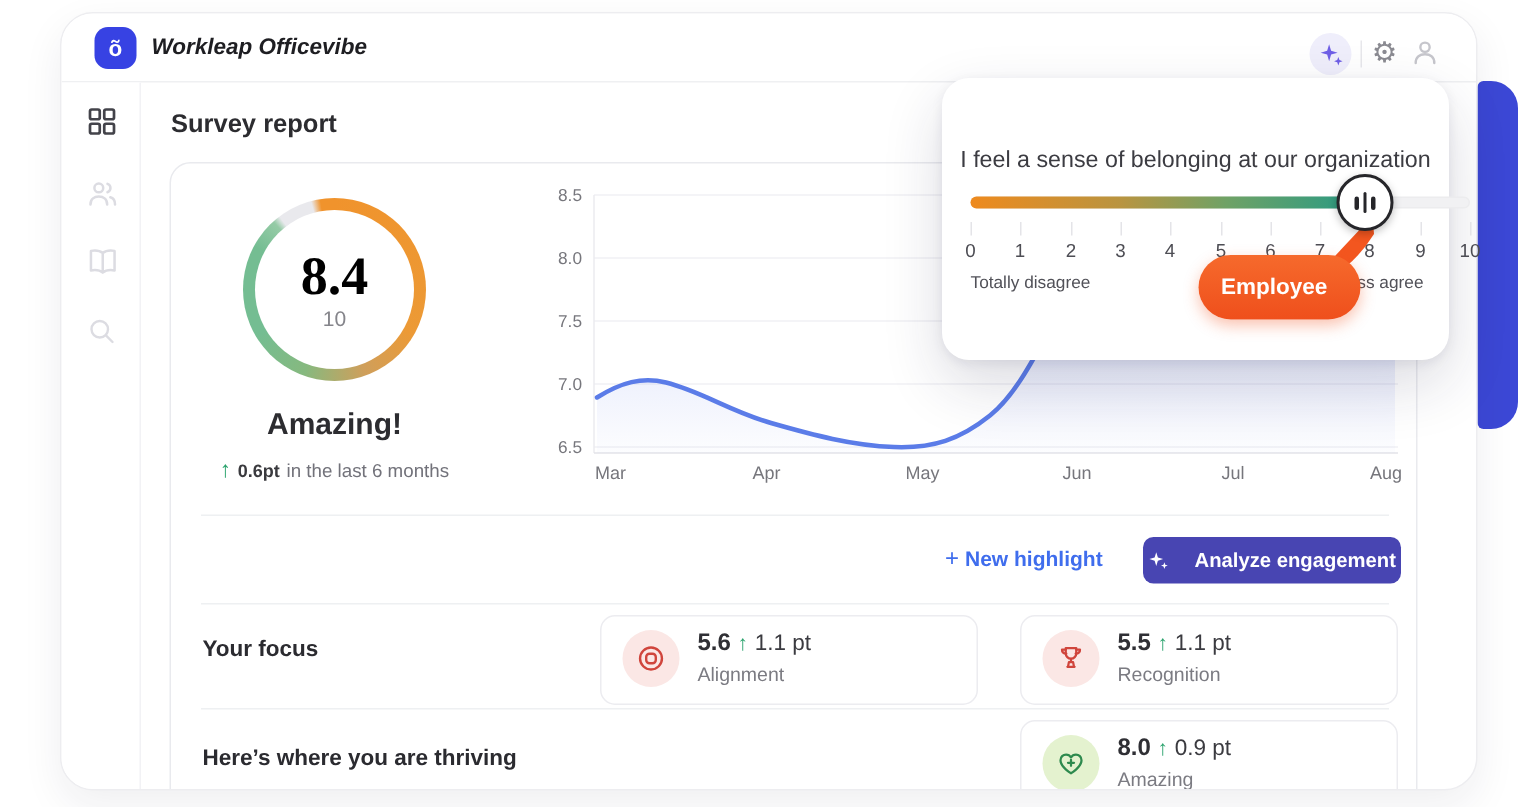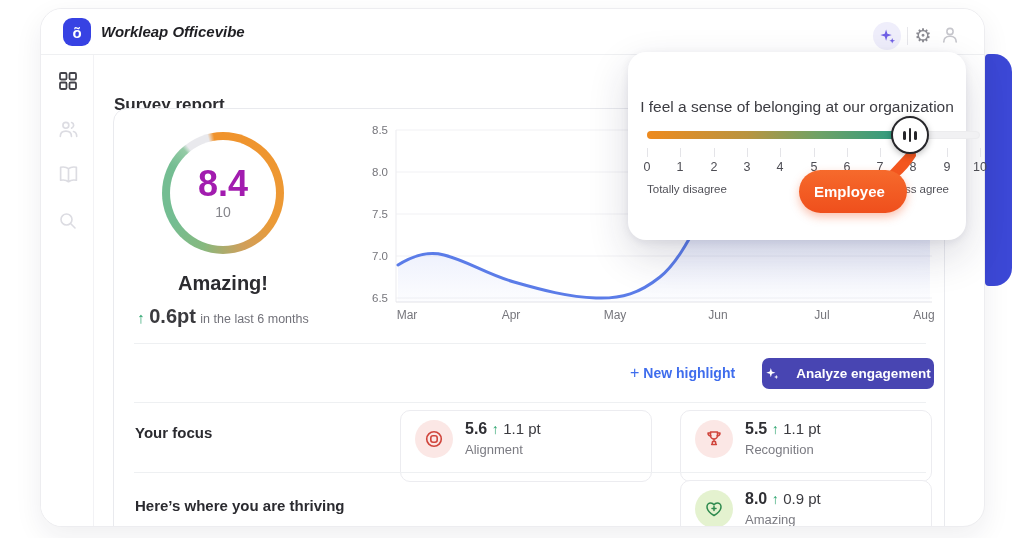--- a/index.html
+++ b/index.html
@@ -27,50 +27,50 @@
   .top-divider { position:absolute; left:866px; top:18px; width:1px; height:18px; background:#e7e7eb; }
   .icon-btn { position:absolute; top:13px; width:26px; height:26px; display:flex; align-items:center; justify-content:center; cursor:pointer; }
   .gear-btn { left:869px; color:#8b8b92; font-size:19px; }
   .user-btn { left:896px; }
 
   
   .sidebar { position:absolute; left:0; top:46px; bottom:0; width:53px; border-right:1px solid #f2f2f5; background:#fff; }
   .sb-icon { position:absolute; left:15px; width:24px; height:24px; display:flex; align-items:center; justify-content:center; cursor:pointer; }
 
   
-  .page-title { position:absolute; left:73px; top:64px; font-size:17px; font-weight:bold; color:#2c2c30;margin-top:22px; }
+  .page-title { position:absolute; left:73px; top:64px; font-size:17px; font-weight:bold; color:#2c2c30; }
 
   .panel { position:absolute; left:72px; top:99px; width:832px; height:441px;
     border:1px solid #e9eaee; border-radius:14px; background:#fff; }
 
   
   .gauge { position:absolute; left:48px; top:23px; width:122px; height:122px; border-radius:50%;
     background:conic-gradient(#f0932c 0deg,#ec9a36 120deg,#cf9f5b 160deg,#86b97f 200deg,#74bd92 240deg,#74bd92 298deg,#95cba6 318deg,#e9e9ed 323deg,#e9e9ed 345deg,#f0932c 351deg); }
   .gauge-hole { position:absolute; left:8px; top:8px; width:106px; height:106px; border-radius:50%; background:#fff;
     display:flex; flex-direction:column; align-items:center; justify-content:center; }
-  .gauge-score { font-size:36px; font-weight:bold; color:#a21caf; line-height:36px; }
+  .gauge-score { font-size:36px; font-weight:bold; color:#000000; line-height:36px;font-family:Liberation Serif, serif; }
   .gauge-max { font-size:14px; color:#85858b; margin-top:2px; }
   .sentiment { position:absolute; left:0; top:163px; width:218px; text-align:center; font-size:20px; font-weight:bold; color:#2c2c30; }
   .trend { position:absolute; left:0; top:196px; width:218px; text-align:center; white-space:nowrap; }
   .trend .arr { color:#2aa36d; font-size:15px; font-weight:bold; }
-  .trend .val { font-size:20px; color:#3a3a3e; font-weight:bold; }
+  .trend .val { font-size:12px; color:#3a3a3e; font-weight:bold; }
   .trend .sfx { font-size:12.5px; color:#72727a; }
 
   .chart-svg { position:absolute; left:250px; top:8px; }
 
   .sep { position:absolute; left:20px; width:792px; height:1px; background:#eef0f2; }
 
   .link-btn { position:absolute; left:516px; top:255px; font-size:14px; font-weight:bold; color:#3f6ded; cursor:pointer; white-space:nowrap; }
   .link-btn .plus { font-size:16px; margin-right:4px; font-weight:normal; }
   .analyze-btn { position:absolute; left:648px; top:249px; width:172px; height:31px; background:#4845b2; border-radius:7px;
     color:#fff; font-size:13.5px; font-weight:bold; display:flex; align-items:center; justify-content:center; gap:16px; cursor:pointer; }
 
   .row-label { position:absolute; left:21px; font-size:15px; font-weight:bold; color:#2b2b30; }
 
-  .mcard { position:absolute; width:252px; height:72px; border:1px solid #ececf0; border-radius:10px; background:#fff; cursor:pointer; }
+  .mcard { position:absolute; width:252px; height:60px; border:1px solid #ececf0; border-radius:10px; background:#fff; cursor:pointer; }
   .mic { position:absolute; left:14px; top:9px; width:38px; height:38px; border-radius:50%; display:flex; align-items:center; justify-content:center; }
   .mic.red { background:#fbe7e5; color:#d0453c; }
   .mic.green { background:#e4f2cf; color:#2e8a4e; }
   .mline1 { position:absolute; left:64px; top:9px; font-size:16px; color:#2f2f34; font-weight:bold; white-space:nowrap; }
   .mline1 .arr { color:#2aa36d; font-size:14px; }
   .mline1 .delta { font-weight:normal; font-size:15px; color:#3b3b40; }
   .mline2 { position:absolute; left:64px; top:31px; font-size:13px; color:#7b7b82;text-align:center; }
 
   
   .overlay { position:absolute; left:628px; top:52px; width:338px; height:188px; background:#fff; border-radius:18px; z-index:4;

